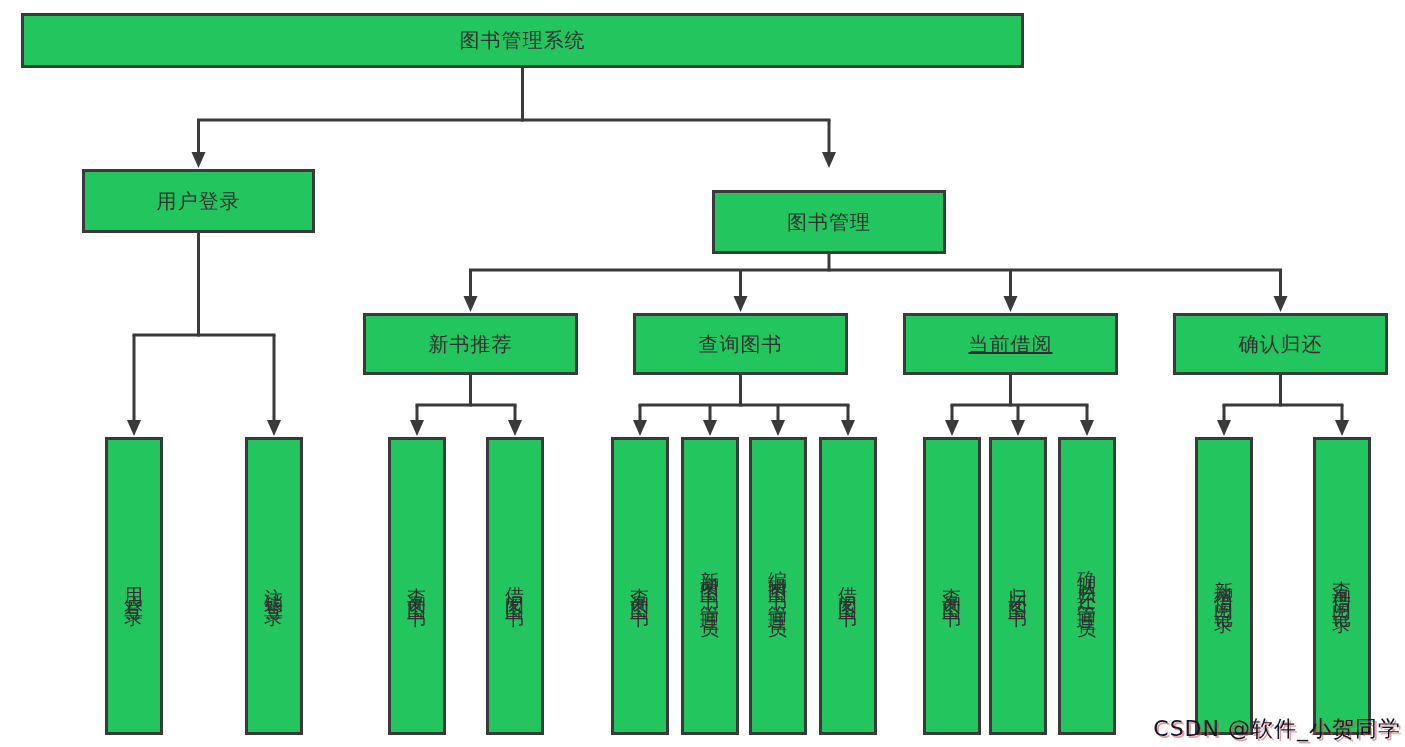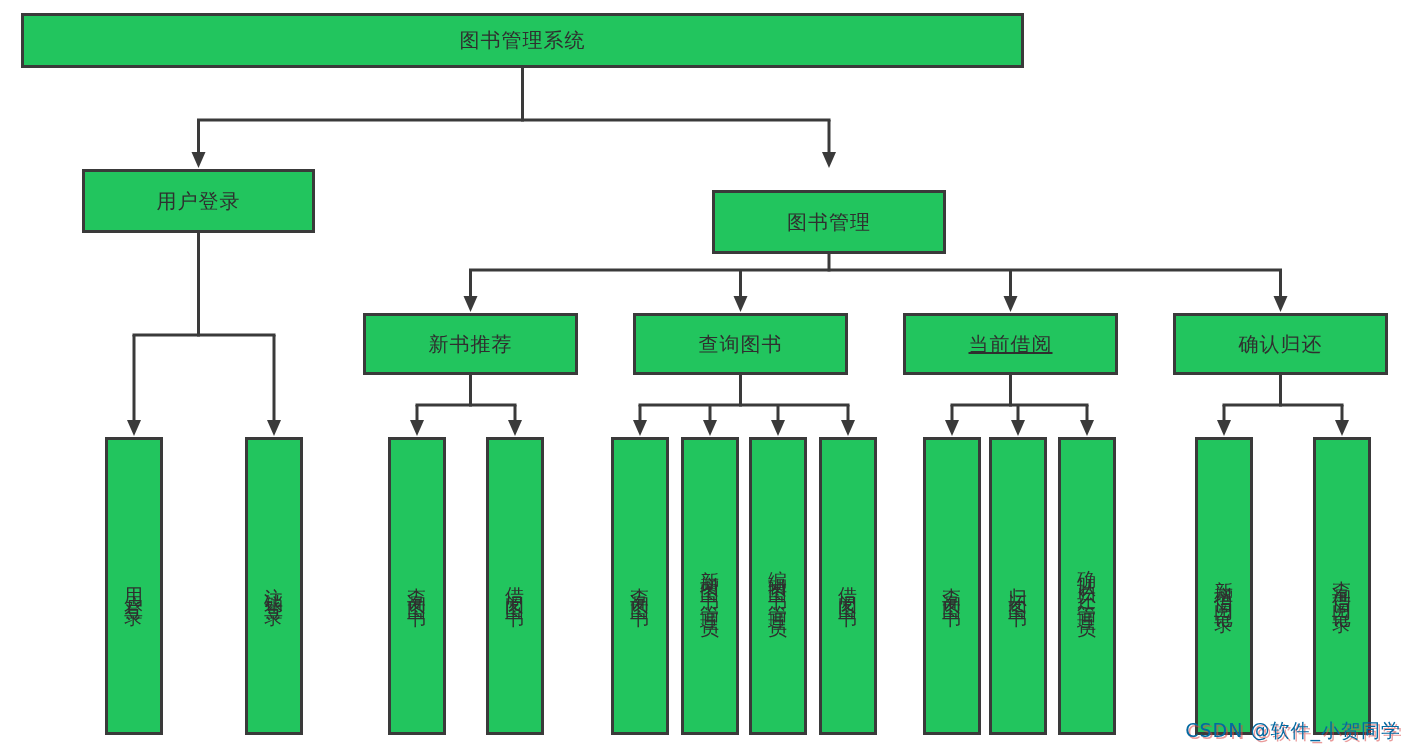--- a/index.html
+++ b/index.html
@@ -47,22 +47,22 @@
   .l4{top:437px;width:58px;height:298px;}
   .c-a1{left:105px;}  .c-a2{left:245px;}
   .c-b1{left:388px;}  .c-b2{left:486px;}
   .c-c1{left:611px;}  .c-c2{left:681px;}  .c-c3{left:749px;}  .c-c4{left:819px;}
   .c-d1{left:923px;}  .c-d2{left:989px;}  .c-d3{left:1058px;}
   .c-e1{left:1195px;} .c-e2{left:1313px;}
   .watermark{
     position:absolute;
     right:4px;
     bottom:3px;
-    font-size:19px;
-    color:#0369a1;
+    font-size:22px;
+    color:#0f172a;
     text-shadow:2px 2px 0 rgba(216,73,73,0.55);
     letter-spacing:1px;
     white-space:nowrap;
   }
   line{stroke:var(--line);stroke-width:3;}
   polygon{fill:var(--line);stroke:none;}
 </style>
 </head>
 <body>
 

